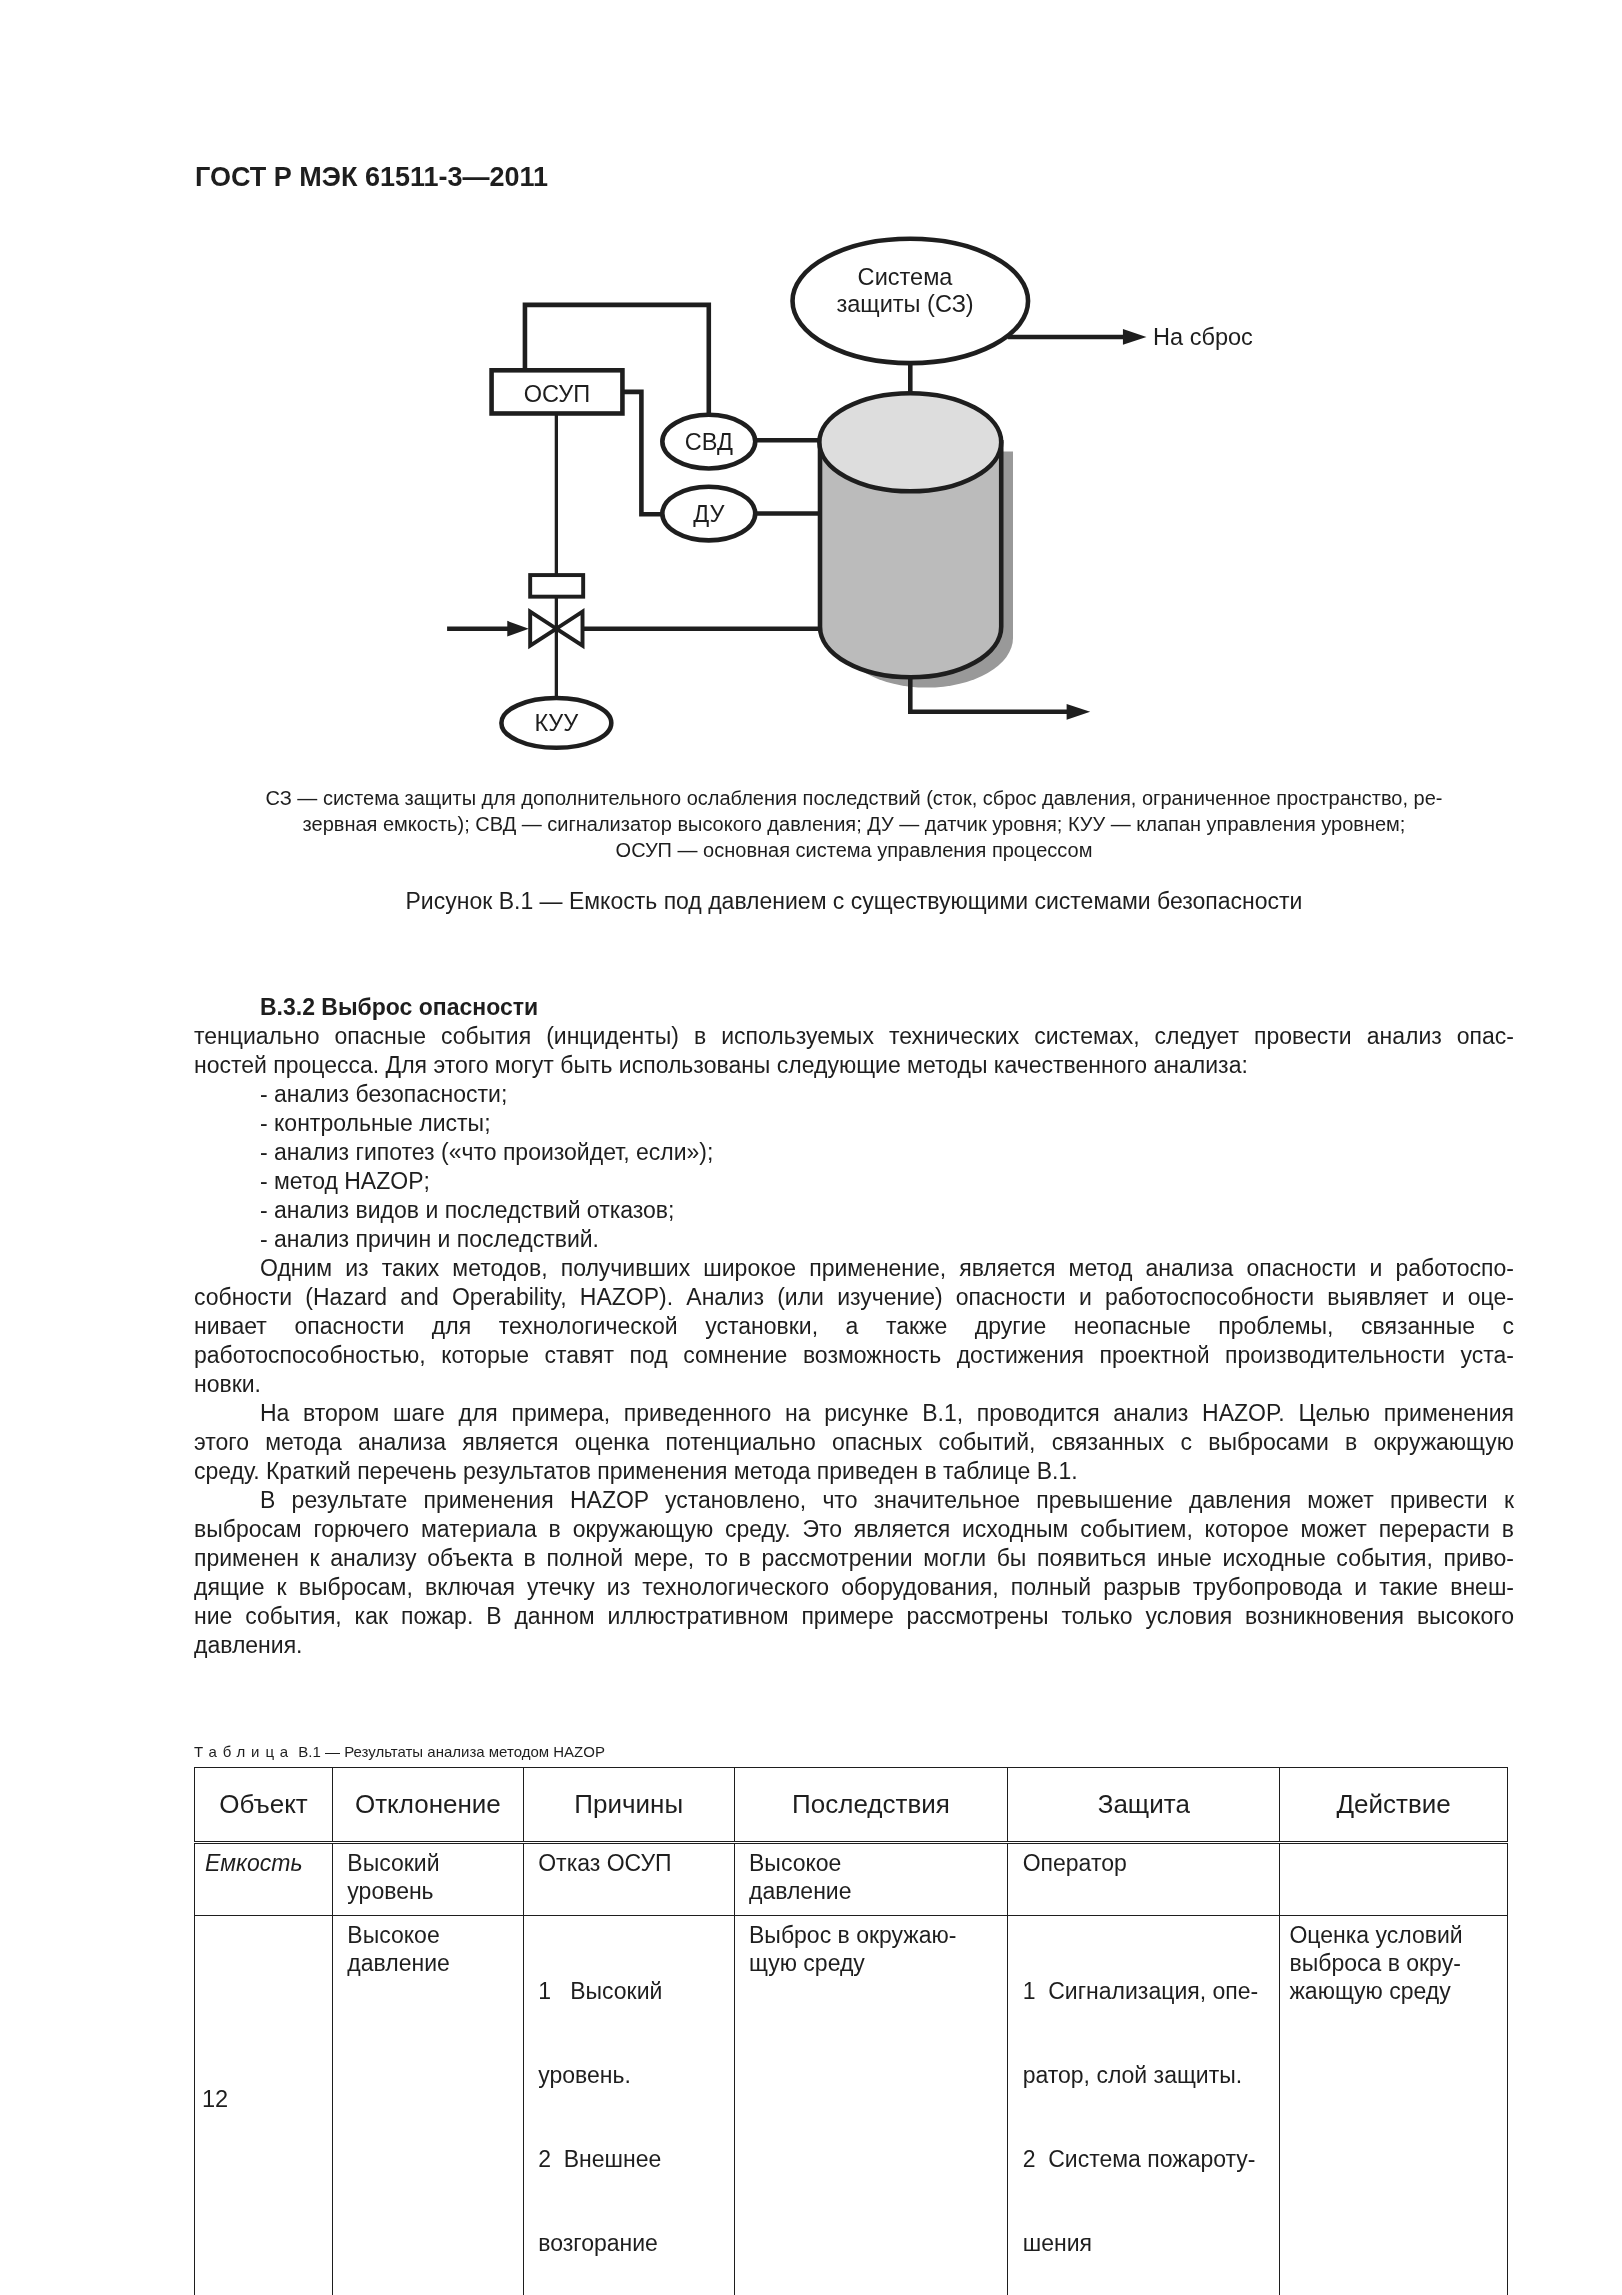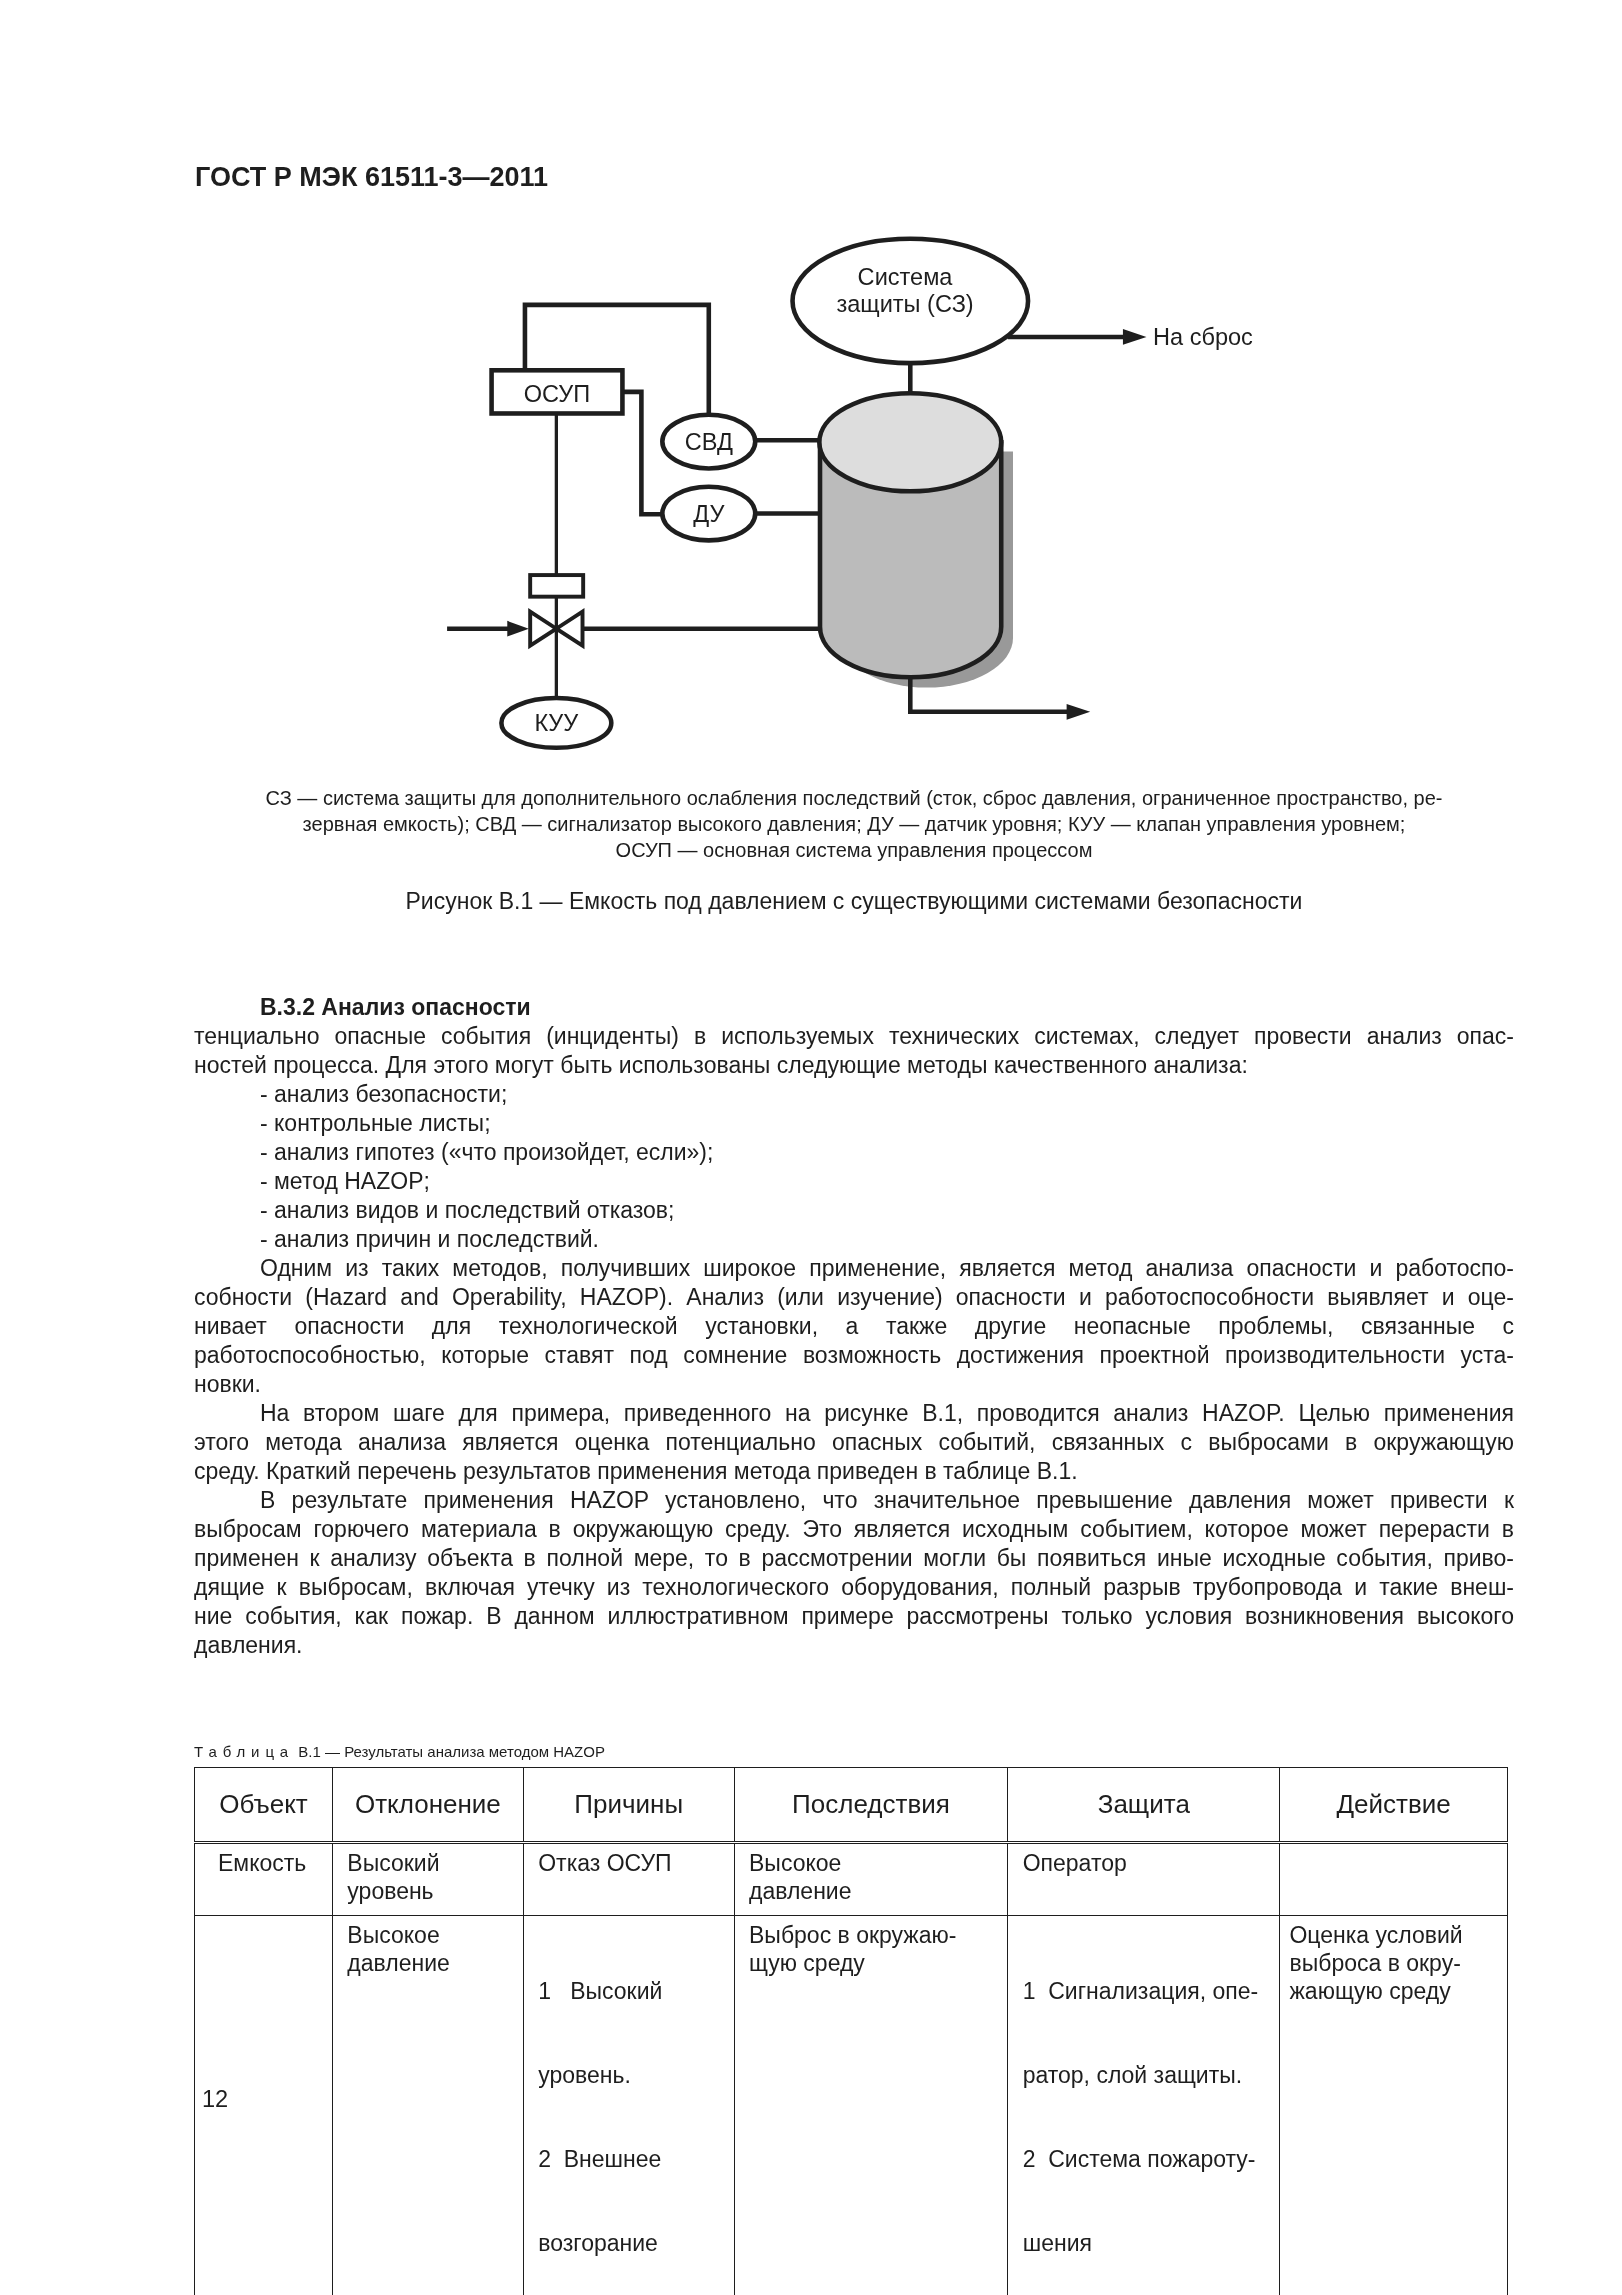--- a/index.html
+++ b/index.html
@@ -109,21 +109,21 @@
 
 <div class="abs legend" style="top:785px;">
   <div>СЗ — система защиты для дополнительного ослабления последствий (сток, сброс давления, ограниченное пространство, ре-</div>
   <div>зервная емкость); СВД — сигнализатор высокого давления; ДУ — датчик уровня; КУУ — клапан управления уровнем;</div>
   <div>ОСУП — основная система управления процессом</div>
 </div>
 
 <div class="abs figcap">Рисунок  В.1 — Емкость под давлением с существующими системами безопасности</div>
 
 <div class="abs body">
-  <div class="ln ind h">В.3.2  Анализ опасности</div>
+  <div class="ln ind h">В.3.2  Выброс опасности</div>
 
   <div class="ln j">тенциально опасные события (инциденты) в используемых технических системах, следует провести анализ опас-</div>
   <div class="ln">ностей процесса. Для этого могут быть использованы следующие методы качественного анализа:</div>
 
   <div class="ln li">-  анализ безопасности;</div>
   <div class="ln li">-  контрольные листы;</div>
   <div class="ln li">-  анализ гипотез («что произойдет, если»);</div>
   <div class="ln li">-  метод HAZOP;</div>
   <div class="ln li">-  анализ видов и последствий отказов;</div>
   <div class="ln li">-  анализ причин и последствий.</div>
@@ -164,21 +164,21 @@
       <th>Объект</th>
       <th>Отклонение</th>
       <th>Причины</th>
       <th>Последствия</th>
       <th>Защита</th>
       <th>Действие</th>
     </tr>
   </thead>
   <tbody>
     <tr style="height:73px;">
-      <td style="padding-left:23px;"><span>Емкость</span></td>
+      <td style="padding-left:10px;font-style:italic;"><span>Емкость</span></td>
       <td>
         <div>Высокий</div>
         <div>уровень</div>
       </td>
       <td>
         <div>Отказ ОСУП</div>
       </td>
       <td>
         <div>Высокое</div>
         <div>давление</div>

